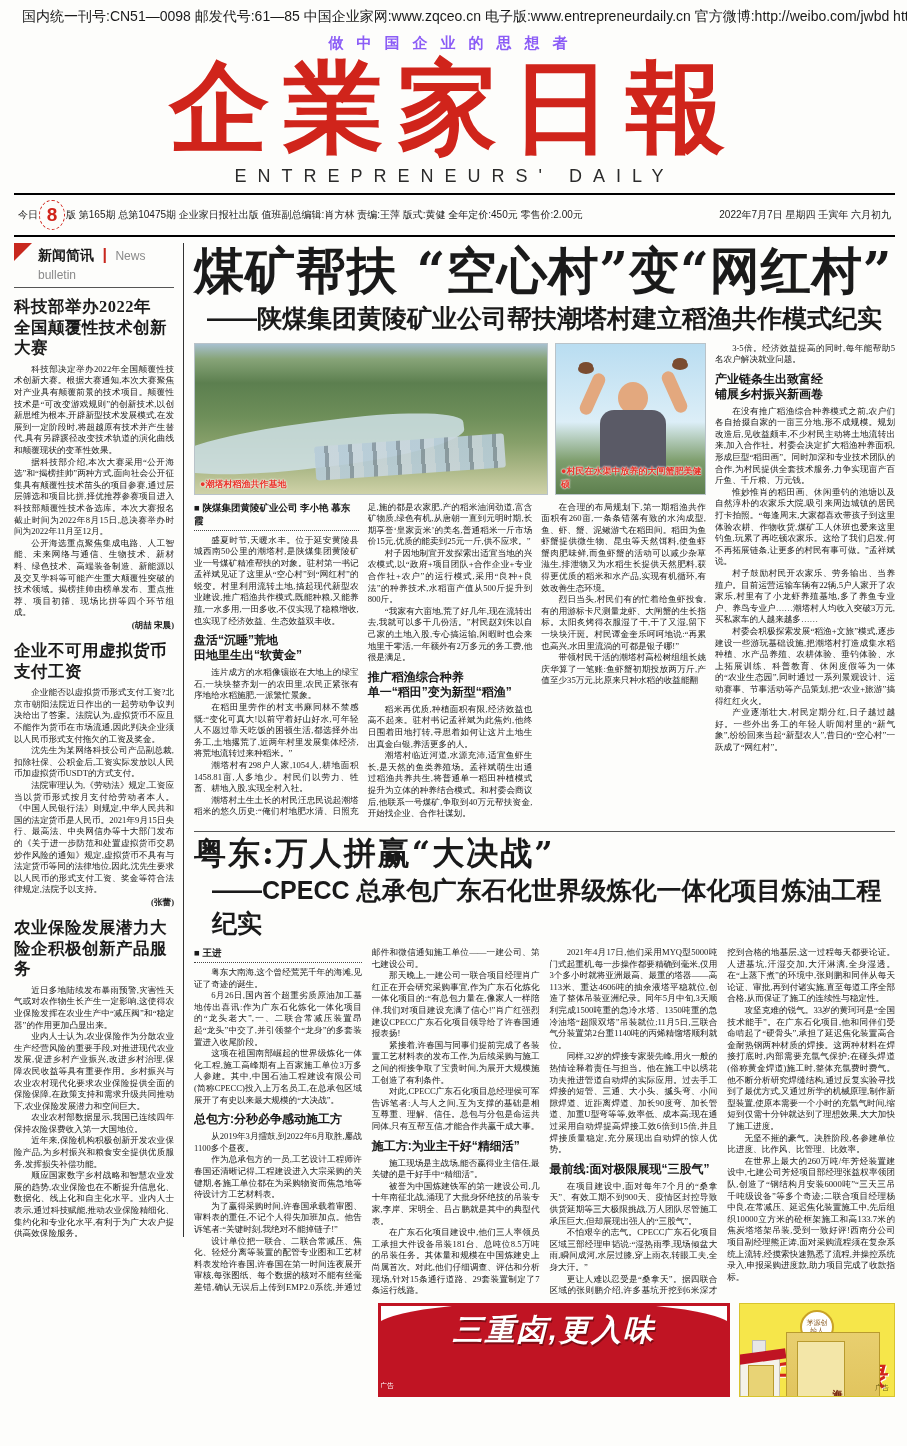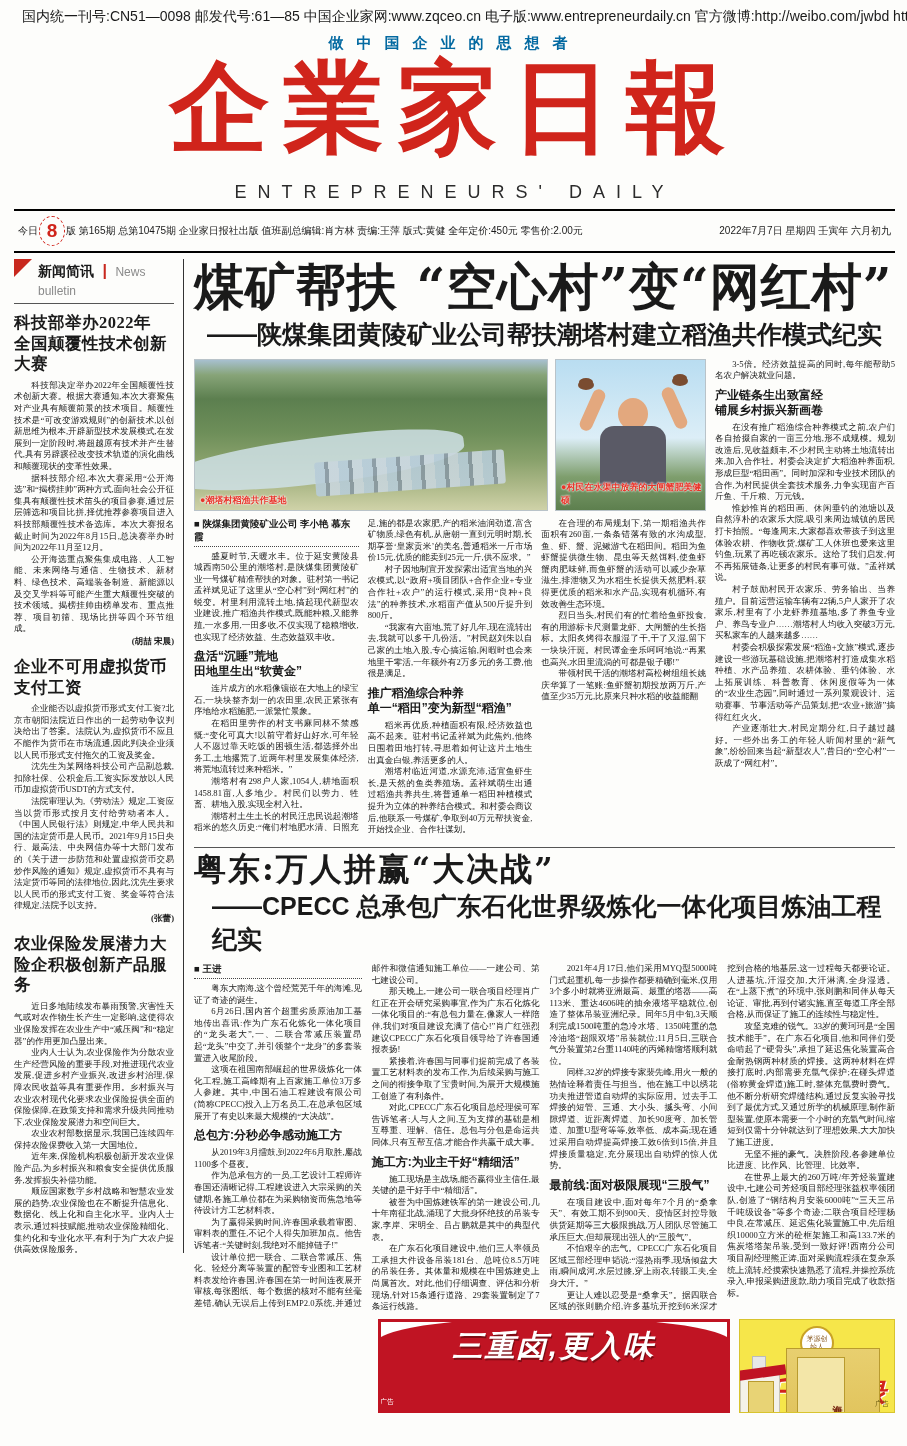--- a/index.html
+++ b/index.html
@@ -3,27 +3,27 @@
 <meta charset="utf-8">
 <style>
   html,body{margin:0;padding:0;background:#e9e9e9;}
   .page{position:relative;width:907px;height:1446px;margin:0 auto;background:#fdfdfb;
         box-sizing:border-box;padding:6px 12px 6px 14px;overflow:hidden;
         font-family:"Liberation Serif","DejaVu Serif",serif;color:#1a1a1a;}
   
   .topbar{display:flex;align-items:center;gap:8px;margin-top:2px;}
   .topbar .rule{flex:1;height:3px;border-top:2px solid #000;border-bottom:1px solid #000;}
   .topbar .info{font-size:14px;white-space:nowrap;font-family:Liberation Sans, sans-serif;}
-  .slogan{margin-top:8px;text-align:center;color:#0369a1;font-weight:bold;font-size:15px;
+  .slogan{margin-top:8px;text-align:center;color:#8b5cf6;font-weight:bold;font-size:15px;
           letter-spacing:13px;font-family:"Liberation Sans",sans-serif;}
   
   .masthead{text-align:center;line-height:1;}
   .masthead .cn{font-size:100px;font-weight:900;color:#d0241b;letter-spacing:14px;
                 font-family:"DejaVu Serif","Liberation Serif",serif;margin-top:4px;}
-  .masthead .en{font-size:18px;letter-spacing:11px;color:#2b2b2b;margin-top:26px;
+  .masthead .en{font-size:18px;letter-spacing:11px;color:#2b2b2b;margin-top:10px;
                 font-family:"Liberation Sans",sans-serif;}
   
   .dateline{margin-top:8px;border-top:2px solid #000;border-bottom:2px solid #000;
             display:flex;align-items:center;gap:1px;padding:5px 4px;font-size:10px;
             font-family:"Liberation Sans",sans-serif;}
   .pagenum{width:24px;height:28px;border:1.5px dashed #d0241b;border-radius:50%;
            color:#d0241b;font-weight:bold;font-size:19px;display:flex;align-items:center;
            justify-content:center;flex:0 0 auto;}
   .dateline .right{margin-left:auto;}
   

